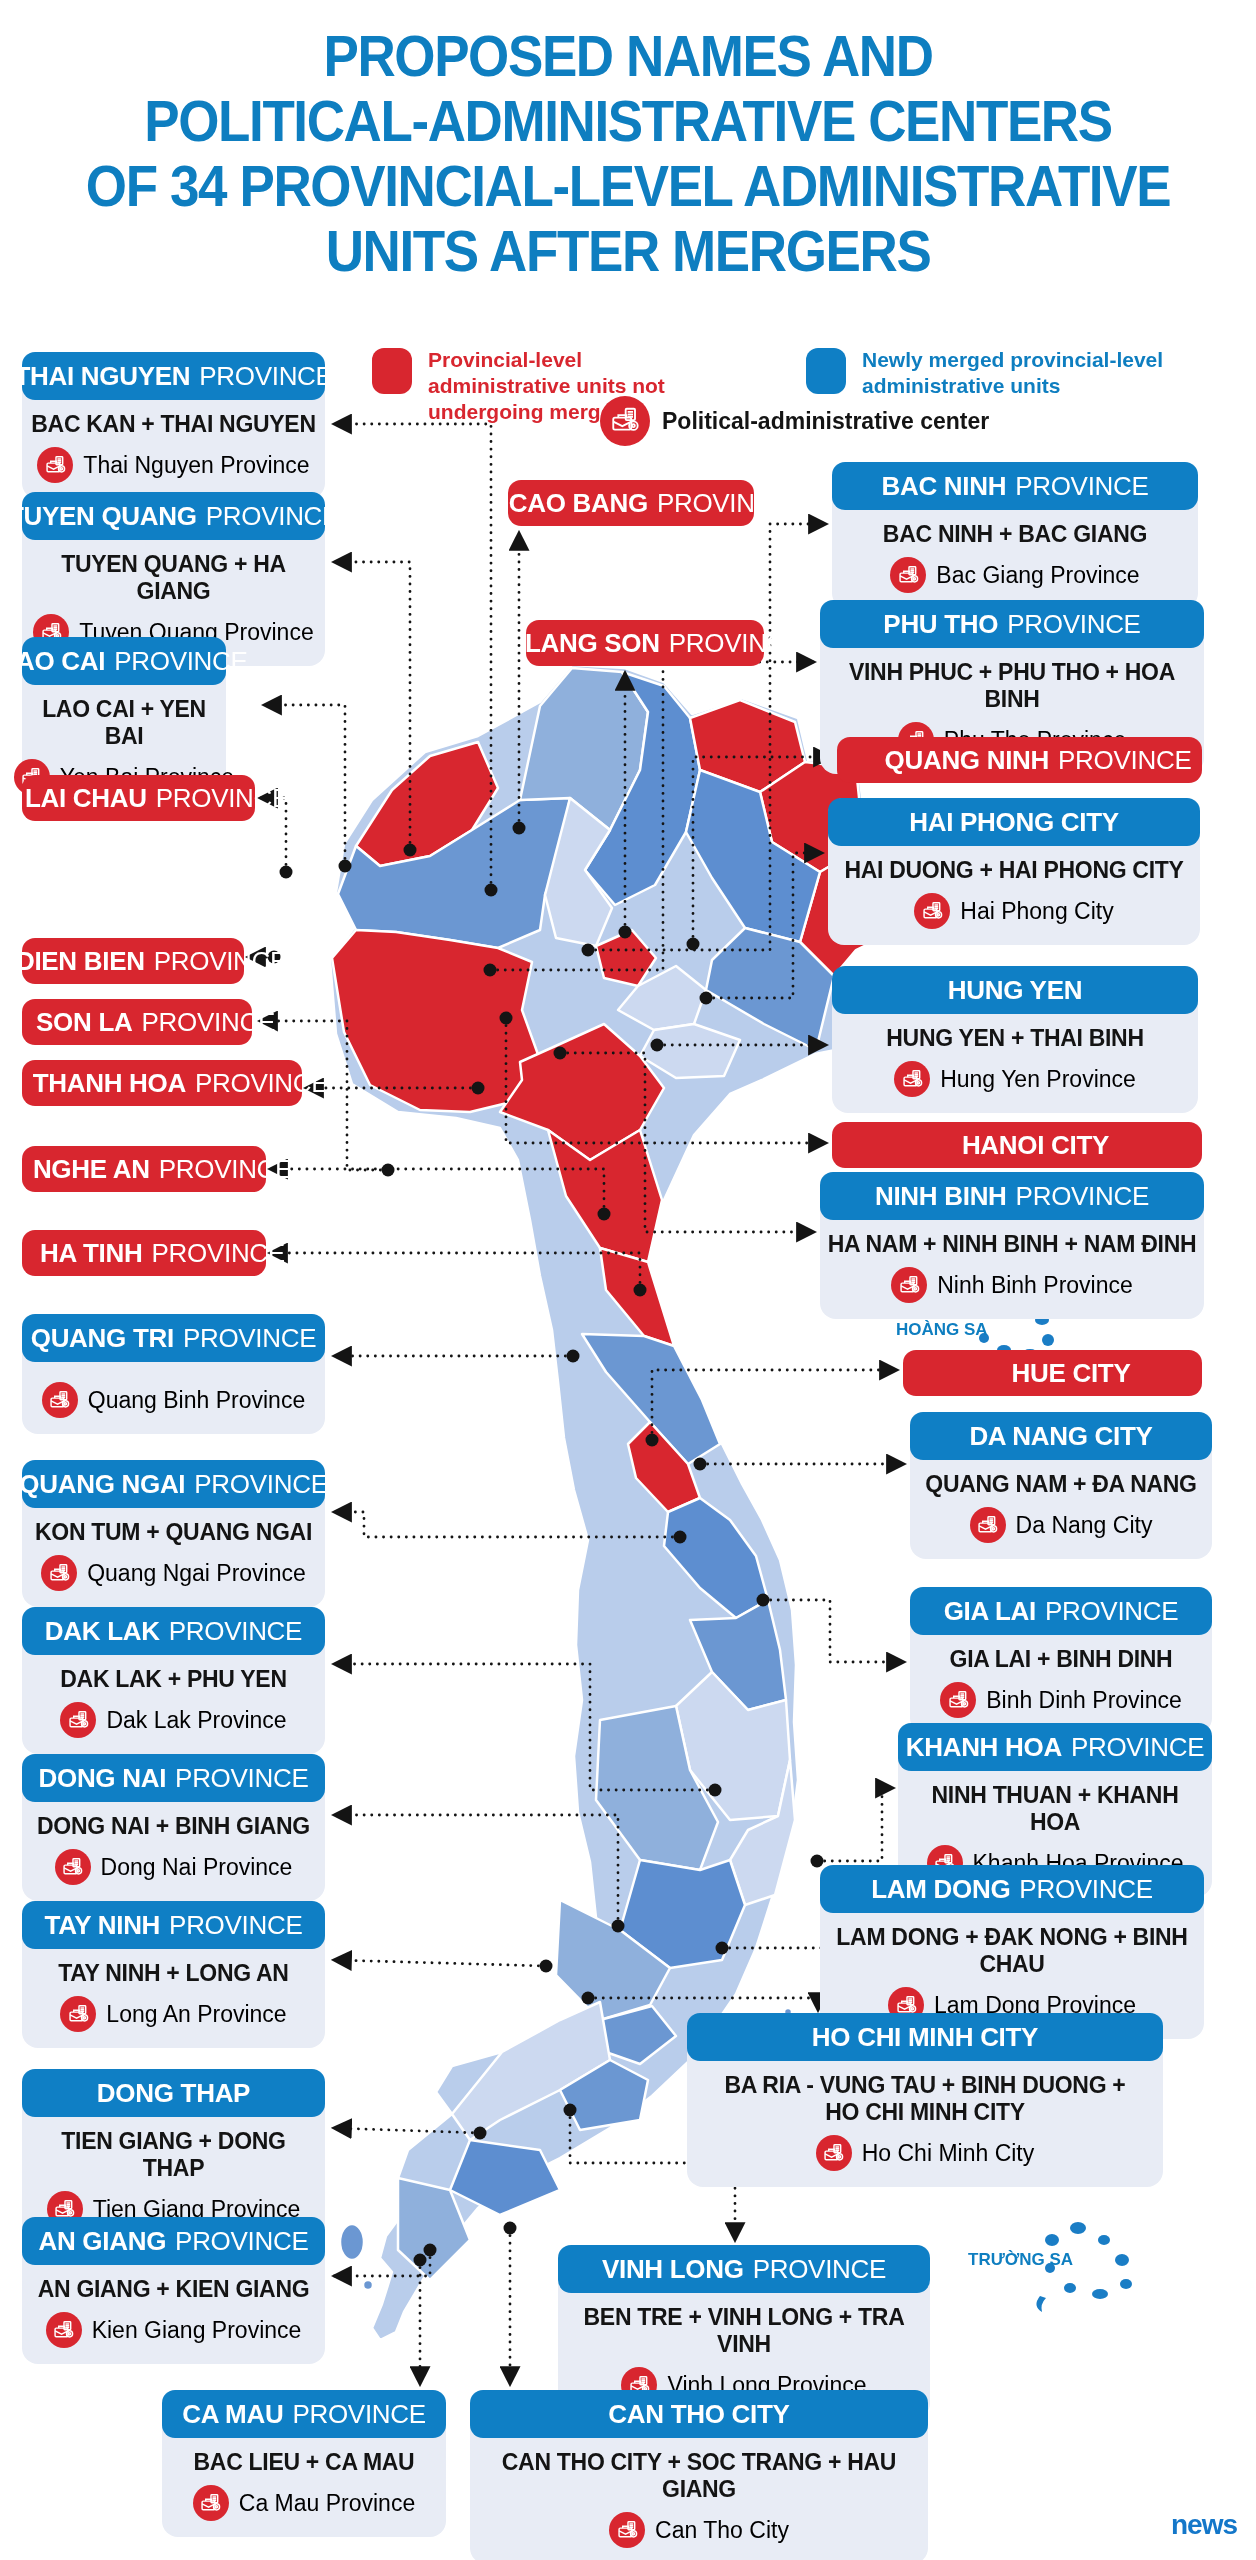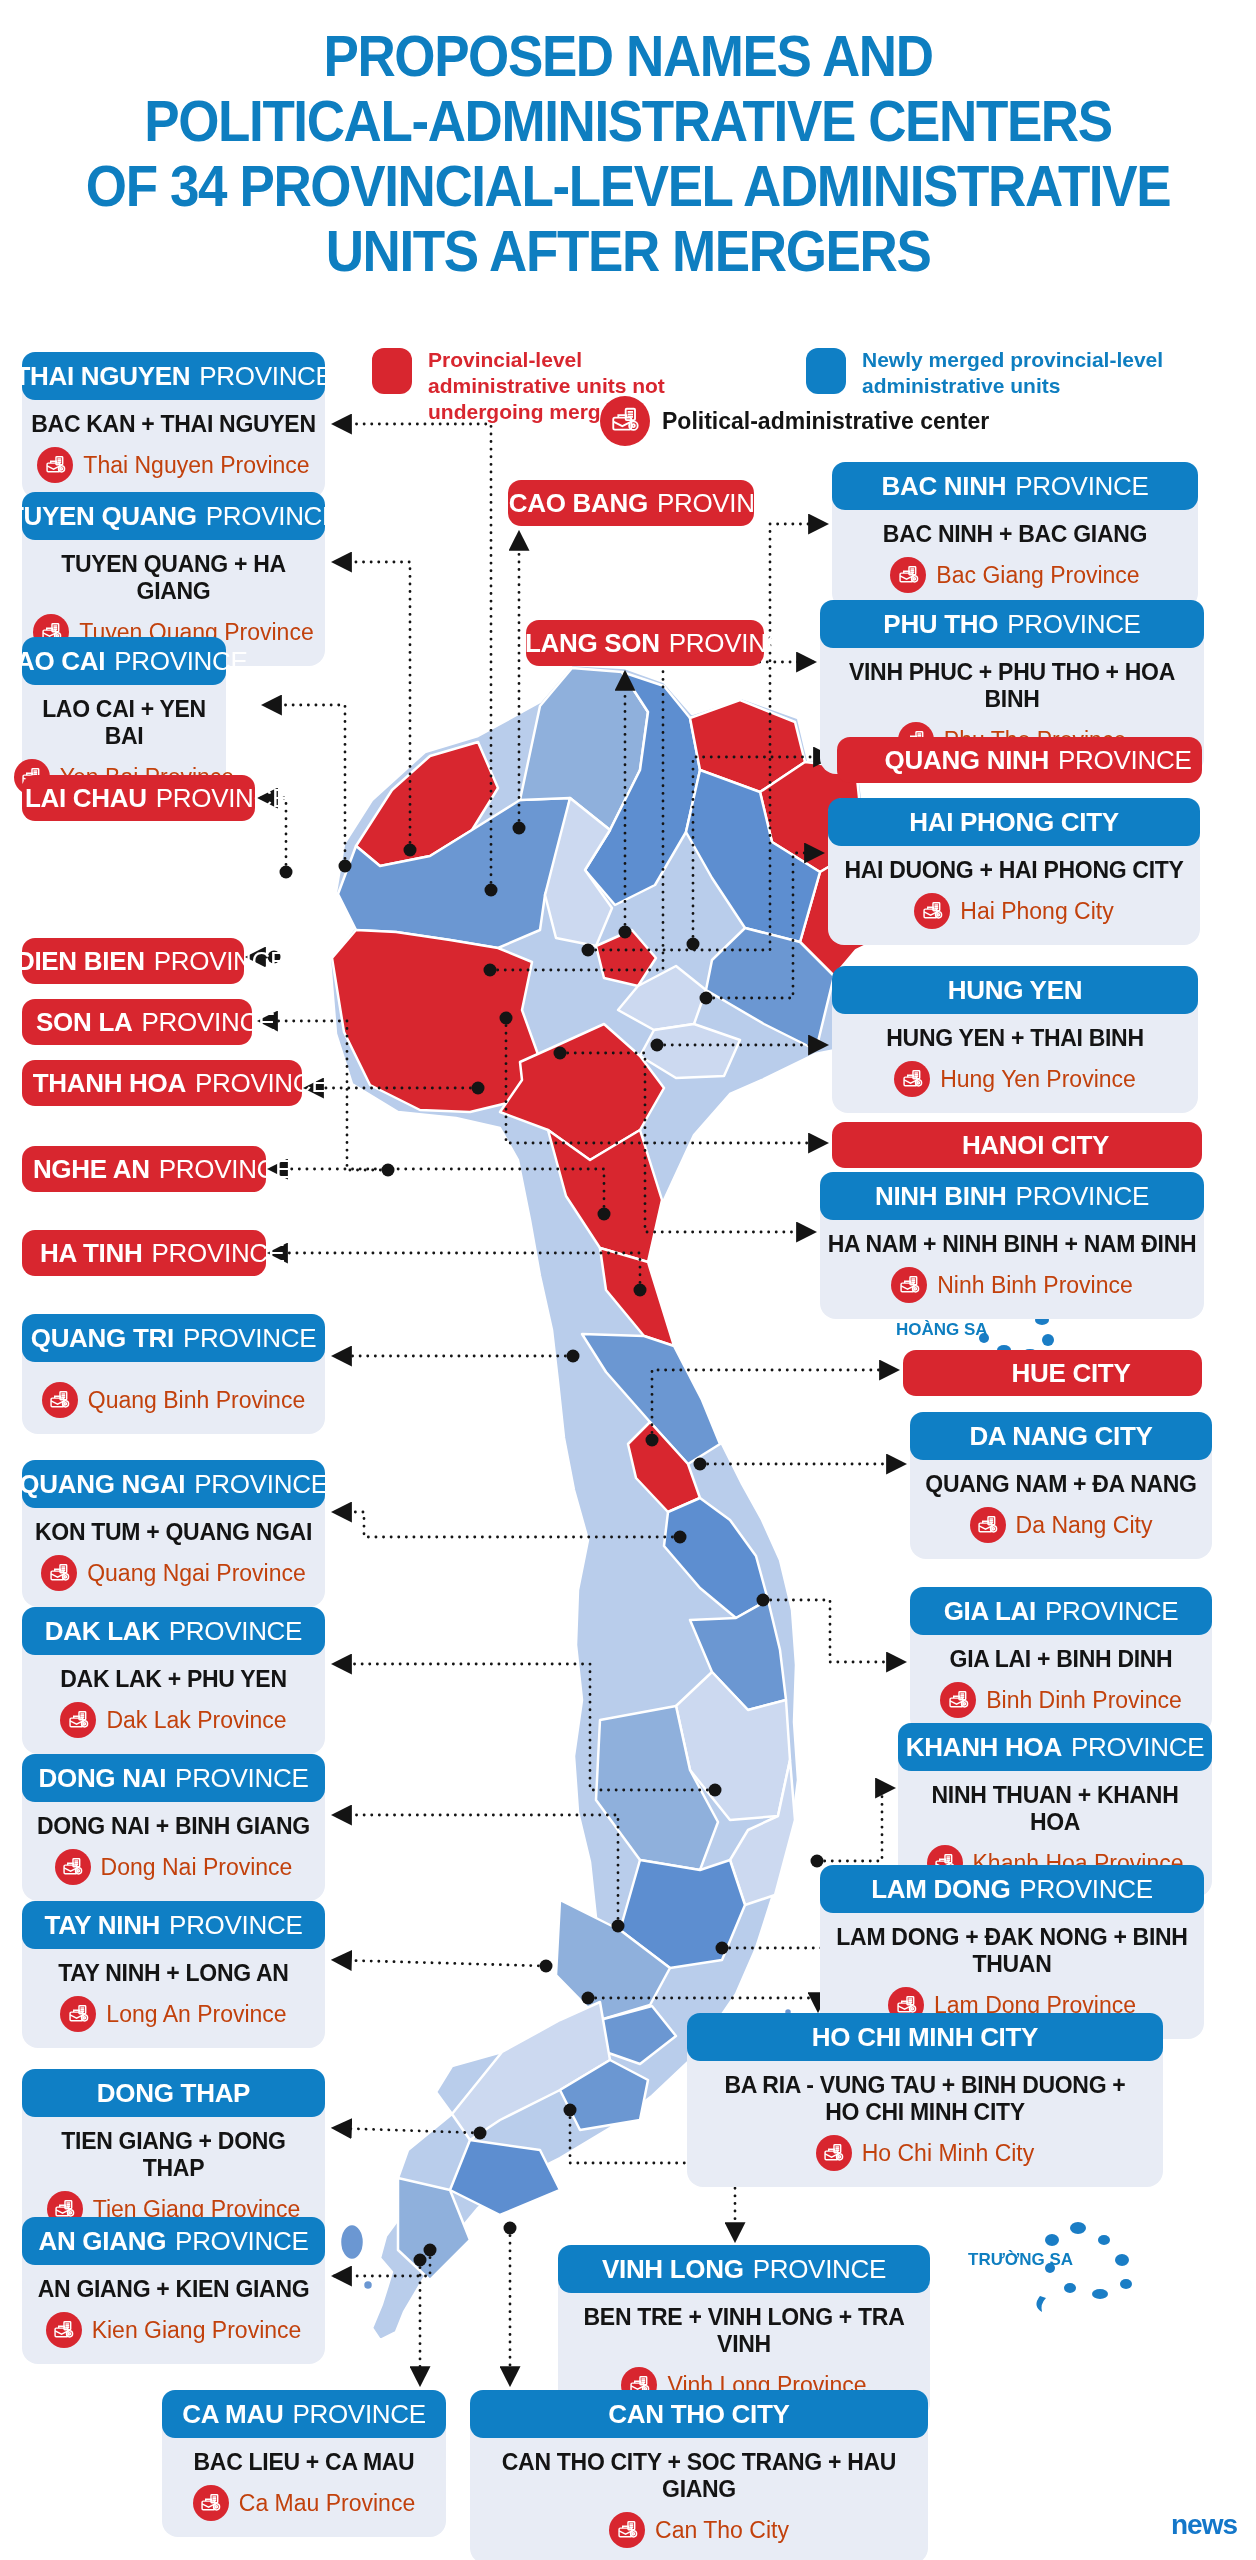--- a/index.html
+++ b/index.html
@@ -29,21 +29,21 @@
   .hdr{background:#0f7fc5;border-radius:13px;height:48px;display:flex;align-items:center;
        justify-content:center;gap:9px;color:#fff;font-size:26px;letter-spacing:-0.3px;white-space:nowrap;}
   .kept .hdr{background:#d8262f;height:46px;padding-left:37px;}
   .nm{font-weight:700;}
   .sf{font-weight:400;}
   .bdy{padding:11px 6px 16px;}
   .merger{font-size:23px;font-weight:700;color:#141414;text-align:center;letter-spacing:-0.3px;}
   .crow{display:flex;justify-content:center;align-items:center;gap:10px;margin-top:9px;}
   .cicon{width:36px;height:36px;background:#d8262f;border-radius:50%;display:flex;
          align-items:center;justify-content:center;flex:none;}
-  .ctext{font-size:23px;color:#c2410c;white-space:nowrap;}
+  .ctext{font-size:23px;color:#000000;white-space:nowrap;}
   .pbox.wide .merger{padding:0 30px;}
 
   
   .sea-label{position:absolute;color:#0e7ec0;font-weight:700;font-size:17px;z-index:3;letter-spacing:0;}
   #hoang-sa-label{left:896px;top:1320px;}
   #truong-sa-label{left:968px;top:2250px;}
 
   
   #logo{position:absolute;left:1028px;top:2452px;width:215px;height:95px;z-index:3;}
   #logo .main{font-size:62px;font-weight:700;color:#e5202a;letter-spacing:-4px;line-height:80px;}
@@ -703,21 +703,21 @@
             <span class="ctext">Khanh Hoa Province</span>
           </div>
         </div>
       </div>
       <div class="pbox merged" style="left: 820px; top: 1865px; width: 384px;">
         <div class="hdr">
           <span class="nm">LAM DONG</span>
           <span class="sf">PROVINCE</span>
         </div>
         <div class="bdy">
-          <div class="merger">LAM DONG + ĐAK NONG + BINH THUAN</div>
+          <div class="merger">LAM DONG + ĐAK NONG + BINH CHAU</div>
           <div class="crow">
             <span class="cicon">
               <svg viewBox="0 0 24 24" width="23" height="23" fill="none" stroke="#fff" stroke-width="1.5">
                 <rect x="12.5" y="2.8" width="7" height="8.5" rx="0.8"></rect>
                 <path d="M14 5.2 h4 M14 7 h4 M14 8.8 h4"></path>
                 <rect x="3.2" y="9.5" width="13.5" height="9" rx="1.2"></rect>
                 <path d="M7 9.5 V7.6 h6 v1.9"></path>
                 <path d="M3.2 12.5 l6.8 3.4 6.7,-3.4"></path>
                 <circle cx="18.3" cy="15.5" r="3.2"></circle>
                 <circle cx="18.3" cy="15.5" r="1.1"></circle>

